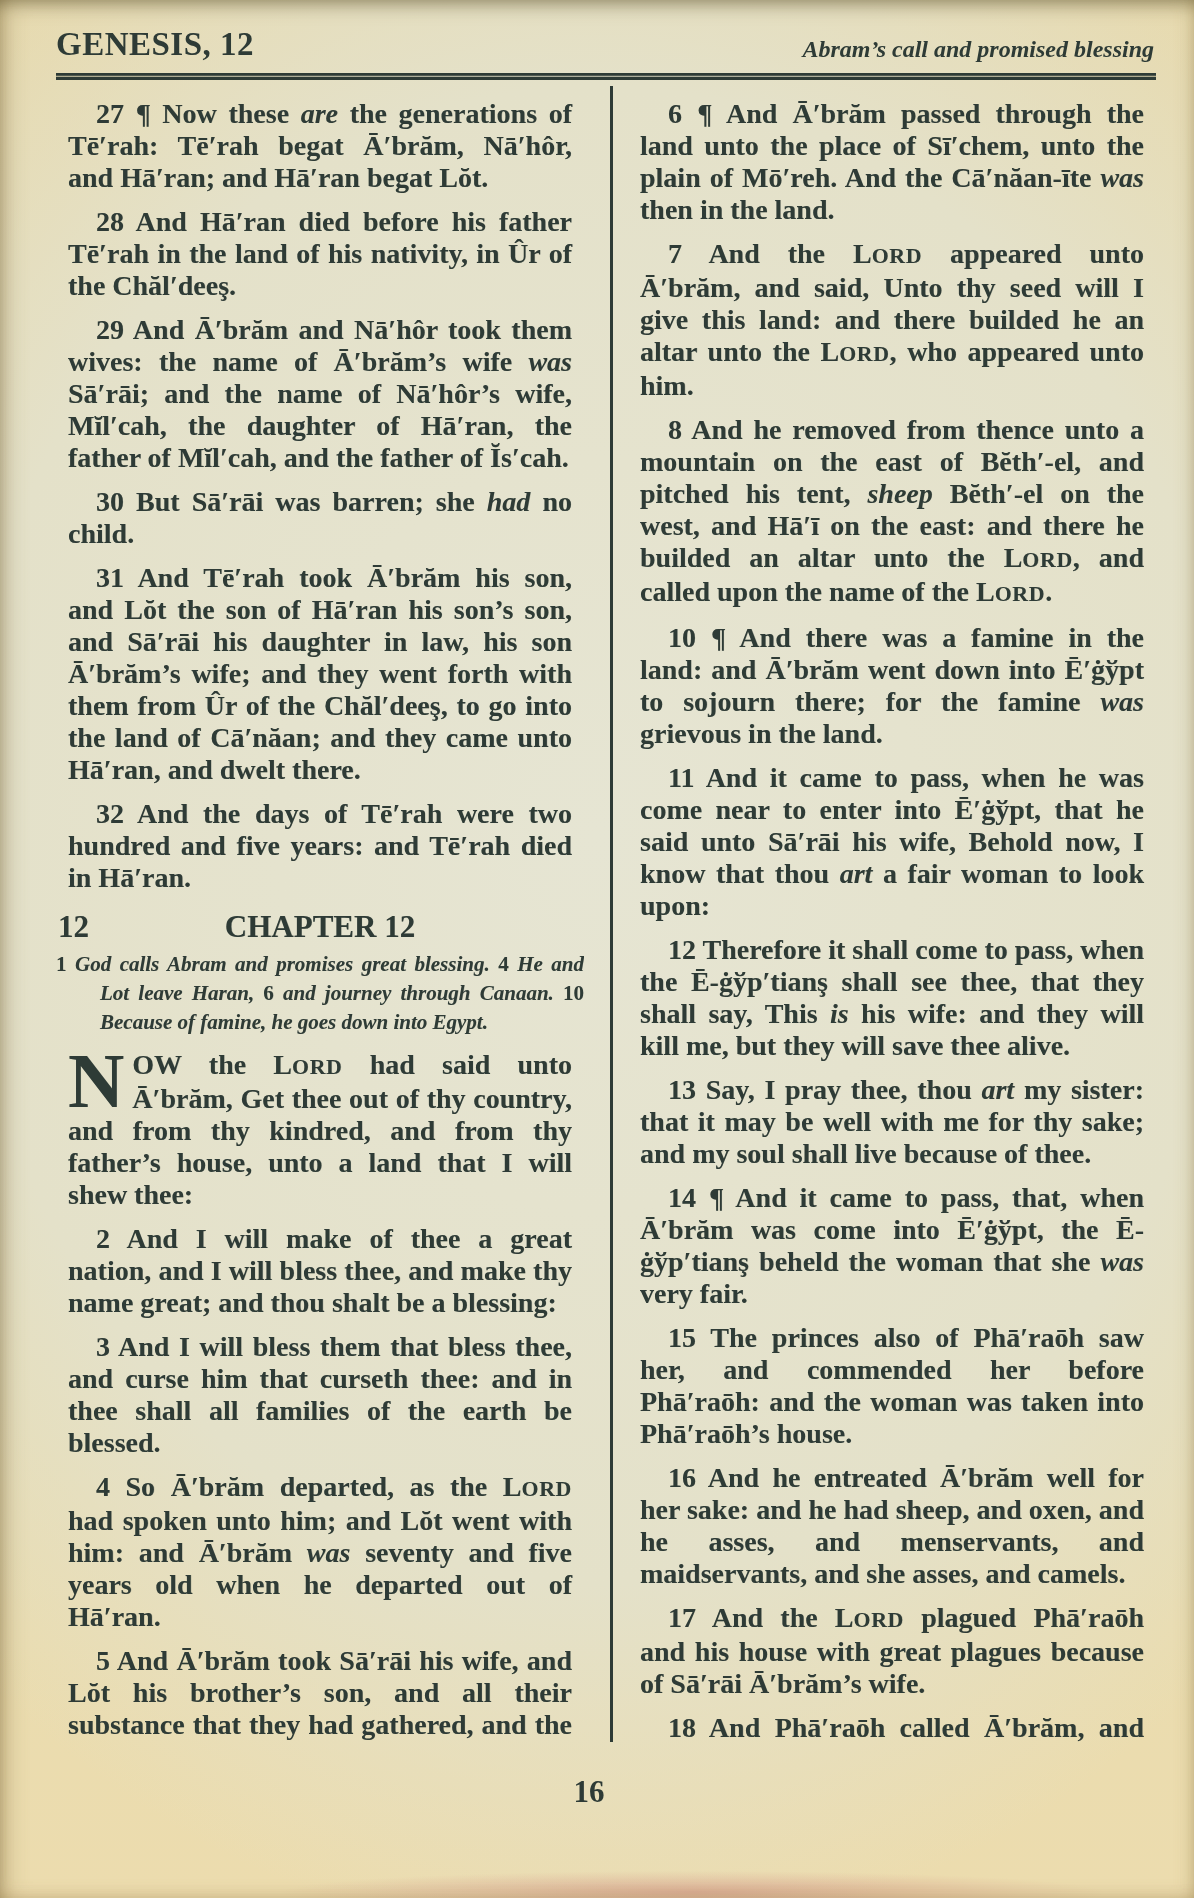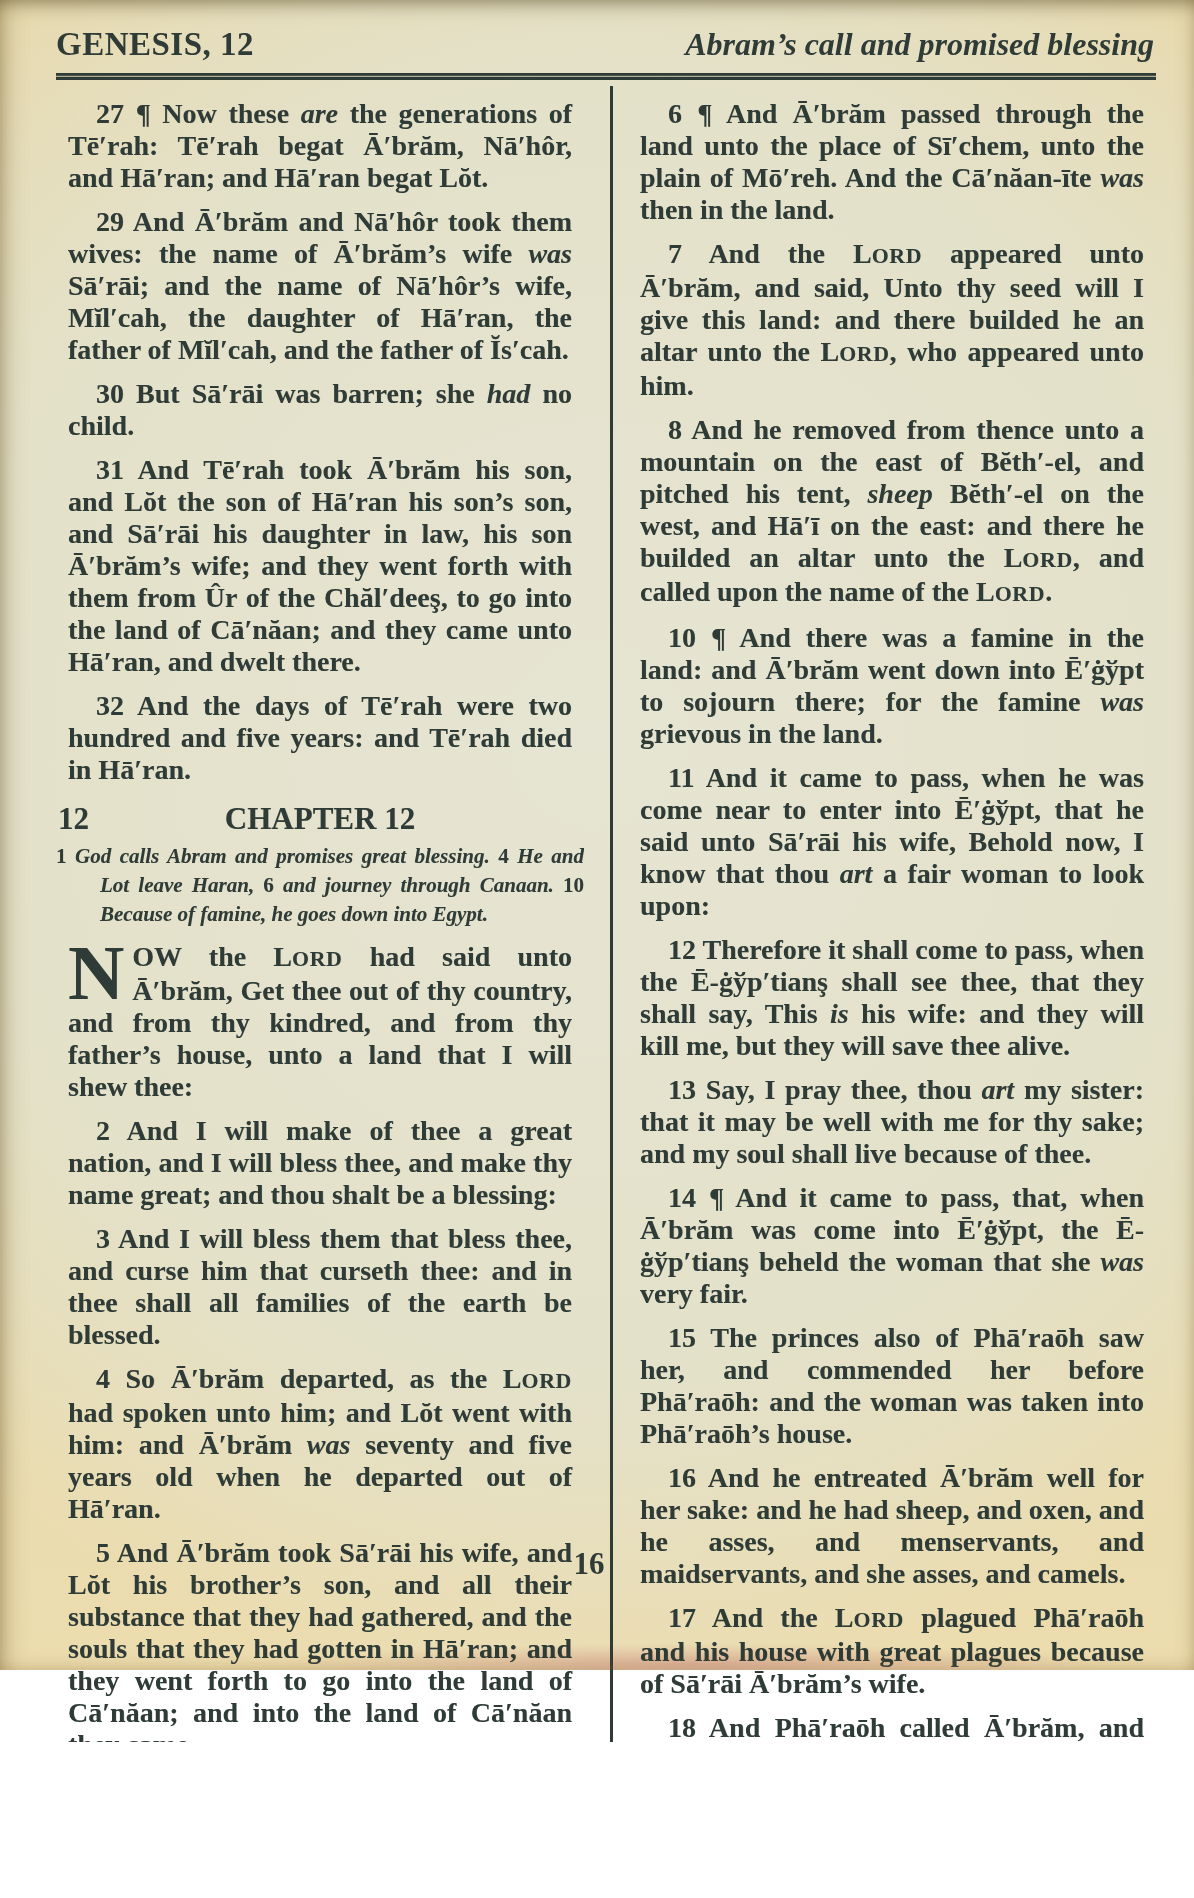--- a/index.html
+++ b/index.html
@@ -2,40 +2,40 @@
 <html lang="en"><head>
 <meta charset="utf-8">
 <style>
   html,body{margin:0;padding:0;}
   body{
     width:1194px;height:1898px;overflow:hidden;
     font-family:"Liberation Serif","DejaVu Serif",serif;
     color:#2e3b36;
   }
   .page{
-    position:relative;width:1194px;height:1670px;box-sizing:border-box;
+    position:relative;width:1194px;height:1898px;box-sizing:border-box;
     background:
       radial-gradient(48% 30px at 58% 99.7%, rgba(205,132,125,.5), rgba(205,132,125,0) 72%),
       radial-gradient(92% 68% at 50% 44%, #e6e5d3 0%, #e4e1c9 58%, rgba(228,225,201,0) 86%),
       linear-gradient(180deg,#e7d9ac 0%,#e7dcb2 28%,#e8dcb0 72%,#ecdcae 100%);
   }
   .page::after{
     content:"";position:absolute;inset:0;pointer-events:none;
     box-shadow:
       inset 0 12px 20px -10px rgba(70,60,25,.55),
       inset 16px 0 26px -14px rgba(120,95,45,.45),
       inset -12px 0 22px -14px rgba(150,120,60,.30),
       inset 0 -10px 18px -10px rgba(165,125,75,.30);
   }
   .header{
     display:flex;justify-content:space-between;align-items:flex-end;
     padding:26px 40px 10px 56px;
   }
   .h-left{font-weight:700;font-size:33px;letter-spacing:.5px;}
-  .h-right{font-weight:700;font-style:italic;font-size:32px;}
+  .h-right{font-weight:700;font-style:italic;font-size:24px;}
   .rule{
     height:7px;margin:0 38px 0 56px;
     background:linear-gradient(#2e3b36 32%, rgba(46,59,54,.18) 48%, #2e3b36 62%);
   }
   .cols{
     display:flex;align-items:stretch;box-sizing:border-box;
     height:1662px;padding:6px 38px 0 56px;
   }
   .col{
     flex:1 1 0;overflow:hidden;text-align:justify;
@@ -79,20 +79,21 @@
 
   <div class="rule"></div>
 
   <div class="cols">
 
     <div class="col">
       <div>
 
           <p class="verse">27 ¶ Now these <i>are</i> the generations of Tē′rah: Tē′rah begat Ā′brăm, Nā′hôr, and Hā′ran; and Hā′ran begat Lŏt.</p>
 
+          <p class="verse">28 And Hā′ran died before his father Tē′rah in the land of his nativity, in Ûr of the Chăl′deeş.</p>
 
           <p class="verse">29 And Ā′brăm and Nā′hôr took them wives: the name of Ā′brăm’s wife <i>was</i> Sā′rāi; and the name of Nā′hôr’s wife, Mĭl′cah, the daughter of Hā′ran, the father of Mĭl′cah, and the father of Ĭs′cah.</p>
 
           <p class="verse">30 But Sā′rāi was barren; she <i>had</i> no child.</p>
 
           <p class="verse">31 And Tē′rah took Ā′brăm his son, and Lŏt the son of Hā′ran his son’s son, and Sā′rāi his daughter in law, his son Ā′brăm’s wife; and they went forth with them from Ûr of the Chăl′deeş, to go into the land of Cā′năan; and they came unto Hā′ran, and dwelt there.</p>
 
           <p class="verse">32 And the days of Tē′rah were two hundred and five years: and Tē′rah died in Hā′ran.</p>
         </div>
 

